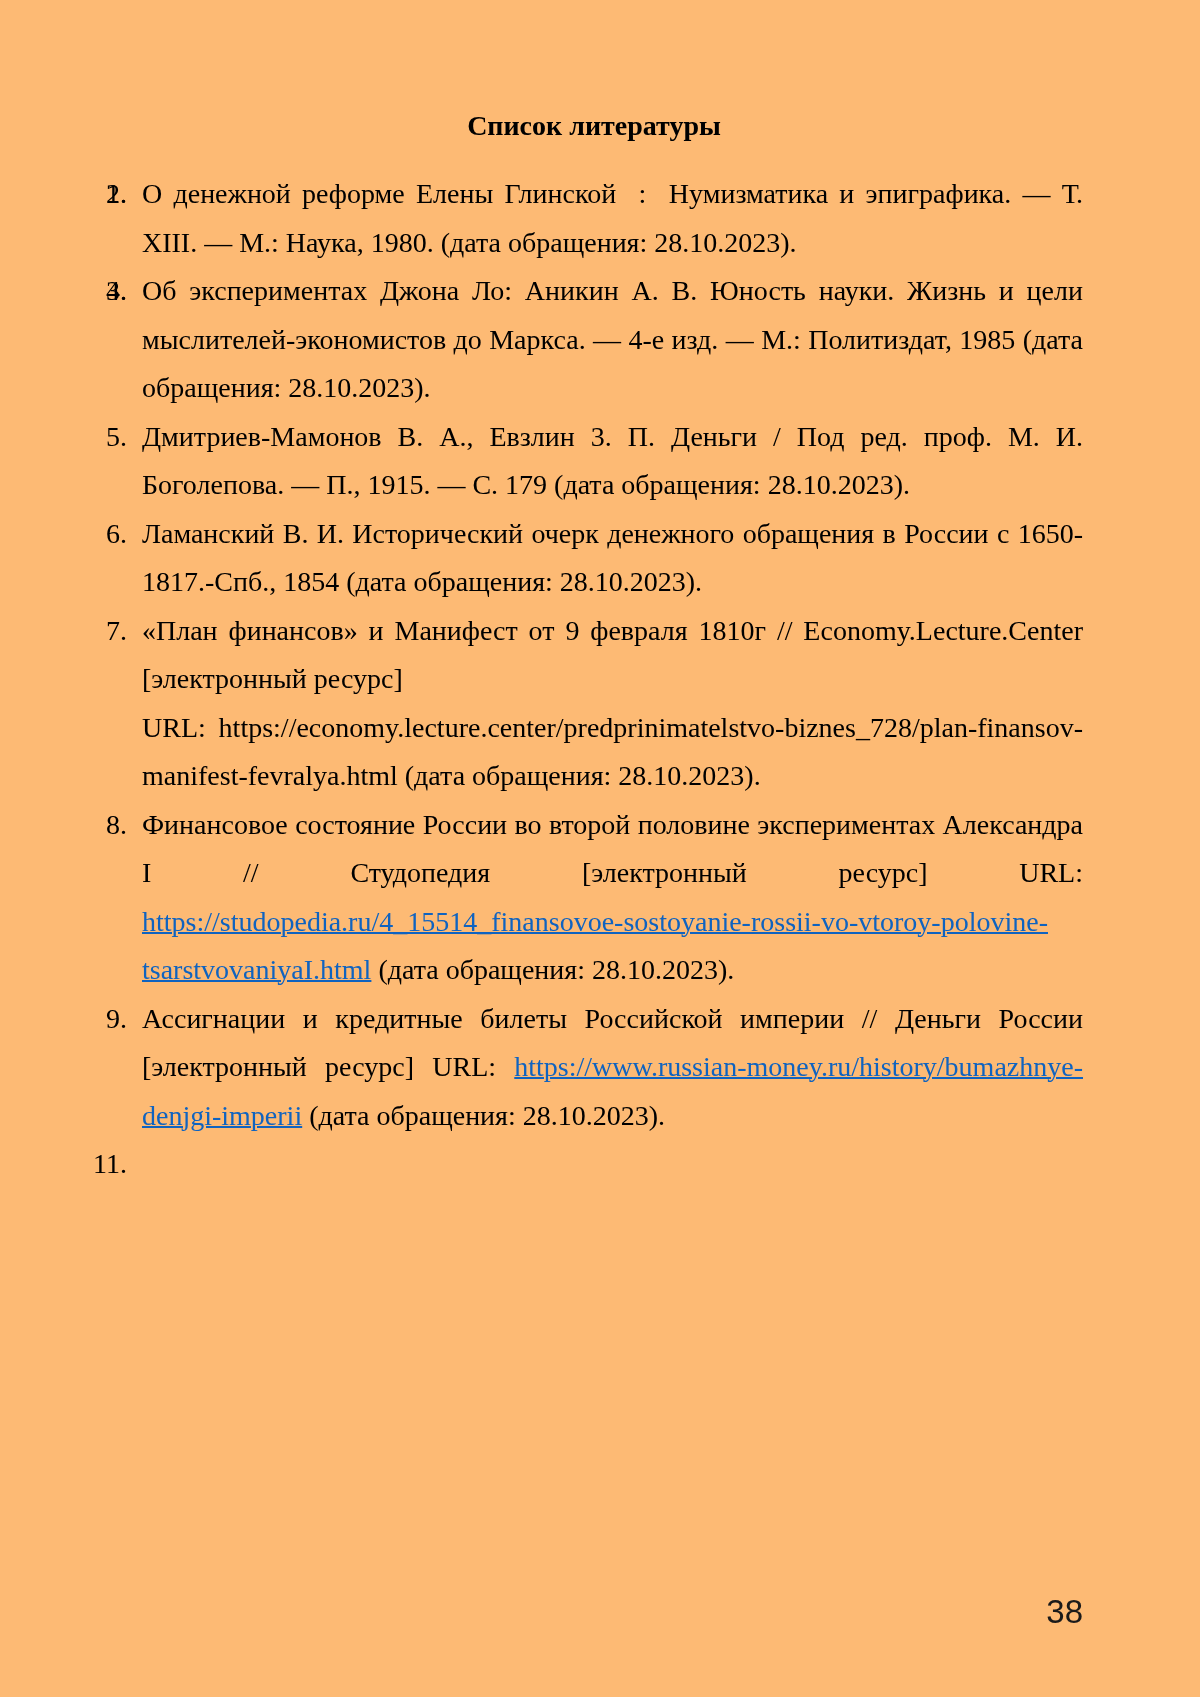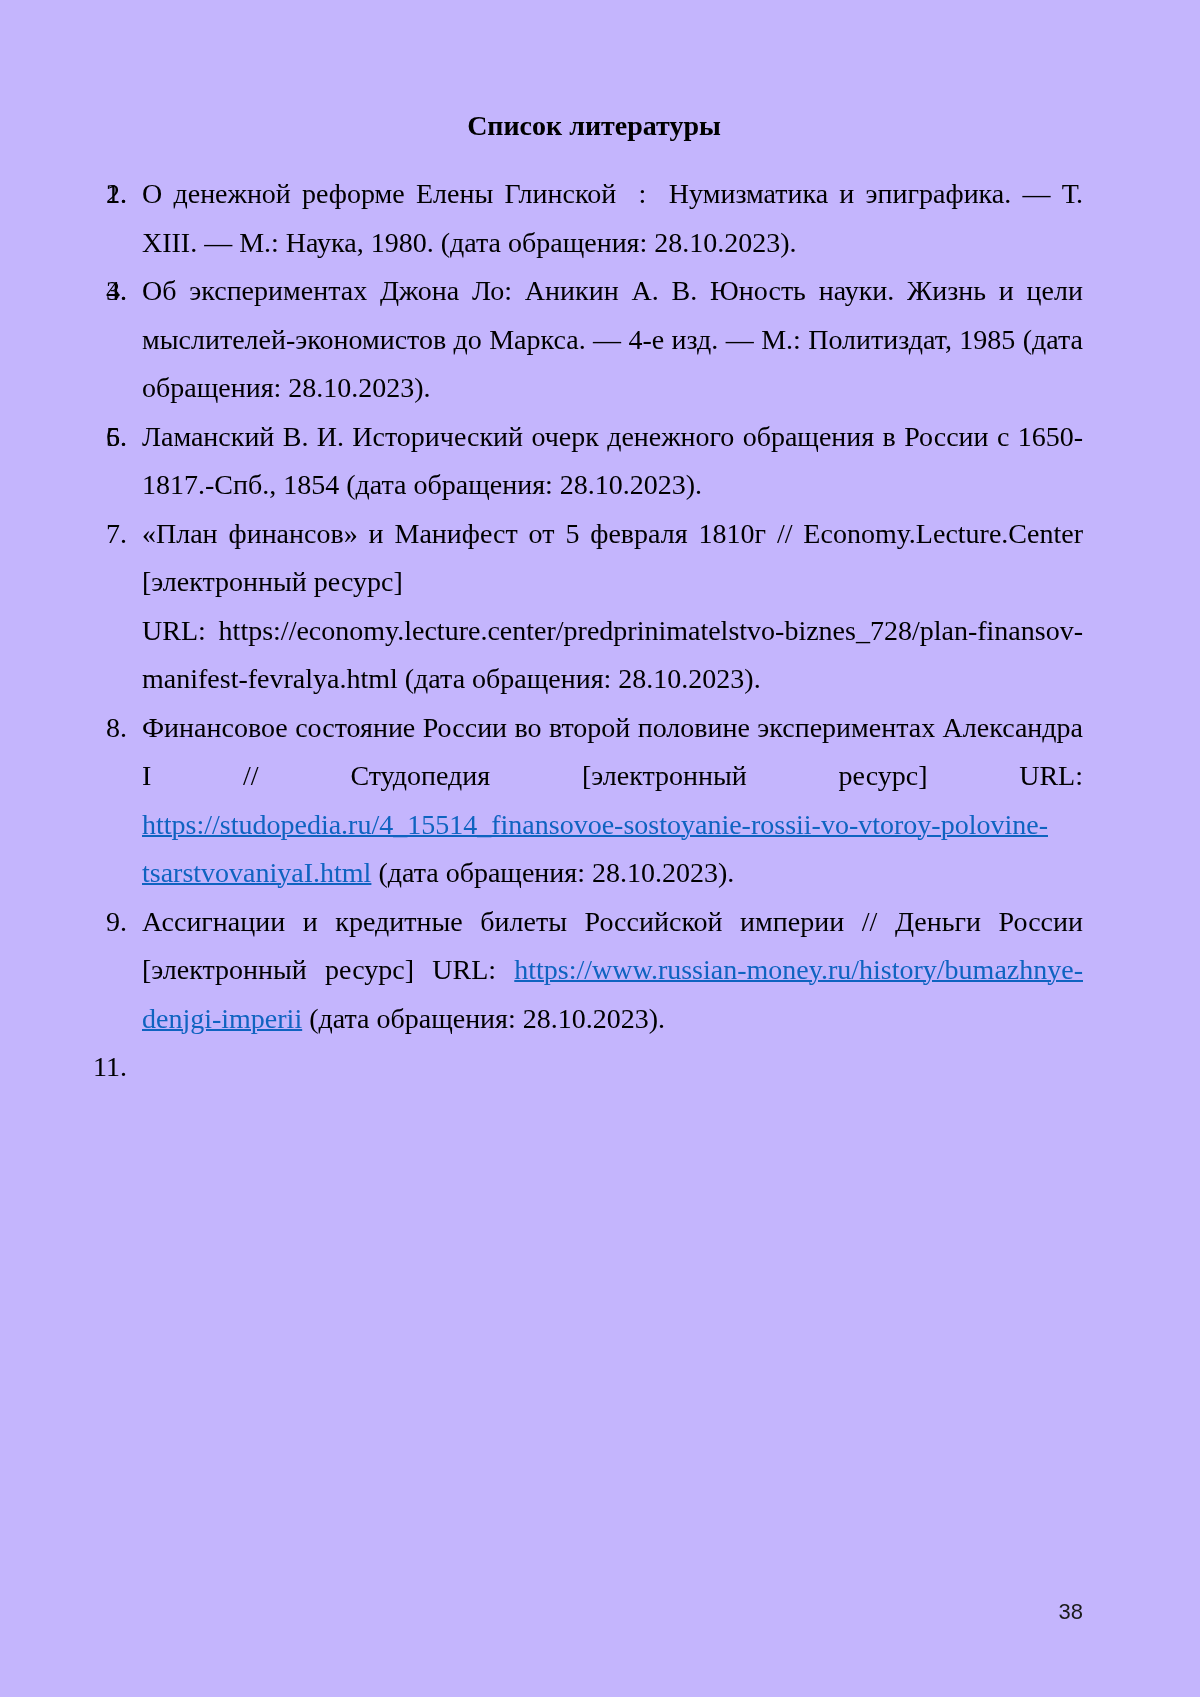--- a/index.html
+++ b/index.html
@@ -4,21 +4,21 @@
 <style>
   html, body {
     margin: 0;
     padding: 0;
     background: #ffffff;
   }
   .page {
     position: relative;
     width: 1200px;
     height: 1697px;
-    background: #c4b5fd;
+    background: #fdba74;
     overflow: hidden;
     font-family: "Liberation Serif", serif;
     color: #000000;
   }
   .doc-title {
     position: absolute;
     top: 109px;
     left: 105px;
     width: 978px;
     text-align: center;
@@ -52,38 +52,38 @@
     color: var(--link-color, #0f63c0);
     text-decoration-thickness: 1.5px;
     cursor: pointer;
     word-break: normal;
   }
   .page-number {
     position: absolute;
     top: 1597px;
     right: 117px;
     font-family: "Liberation Sans", sans-serif;
-    font-size: 22px;
+    font-size: 33px;
     line-height: 30px;
     color: #1a1a1a;
   }
 </style>
 </head>
 <body>
 
 <div class="page">
   <div class="doc-title">Список литературы</div>
 
   <div class="refs" id="refs">
       <div class="ref"><span class="num">1.</span></div>
       <div class="ref"><span class="num">2.</span><span>О денежной реформе Елены Глинской&nbsp; :&nbsp; Нумизматика и эпиграфика. — Т. XIII. — М.: Наука, 1980. (дата обращения: 28.10.2023).</span></div>
       <div class="ref"><span class="num">3.</span></div>
       <div class="ref"><span class="num">4.</span><span>Об экспериментах Джона Ло: Аникин А. В. Юность науки. Жизнь и цели мыслителей-экономистов до Маркса. — 4-е изд. — М.: Политиздат, 1985 (дата обращения: 28.10.2023).</span></div>
-      <div class="ref"><span class="num">5.</span></div>
+      <div class="ref"><span class="num">5.</span><span>Дмитриев-Мамонов В. А., Евзлин 3. П. Деньги / Под ред. проф. М. И. Боголепова. — П., 1915. — С. 179 (дата обращения: 28.10.2023).</span></div>
       <div class="ref"><span class="num">6.</span><span>Ламанский В. И. Исторический очерк денежного обращения в России с 1650-1817.-Спб., 1854 (дата обращения: 28.10.2023).</span></div>
-      <div class="ref"><span class="num">7.</span><span>«План финансов» и Манифест от 5 февраля 1810г // Economy.Lecture.Center [электронный ресурс]</span><br><span>URL: https://economy.lecture.center/predprinimatelstvo-biznes_728/plan-finansov-manifest-fevralya.html (дата обращения: 28.10.2023).</span></div>
+      <div class="ref"><span class="num">7.</span><span>«План финансов» и Манифест от 9 февраля 1810г // Economy.Lecture.Center [электронный ресурс]</span><br><span>URL: https://economy.lecture.center/predprinimatelstvo-biznes_728/plan-finansov-manifest-fevralya.html (дата обращения: 28.10.2023).</span></div>
       <div class="ref"><span class="num">8.</span><span>Финансовое состояние России во второй половине экспериментах Александра I // Студопедия [электронный ресурс] URL: </span><a class="ref-link" href="#">https://studopedia.ru/4_15514_finansovoe-sostoyanie-rossii-vo-vtoroy-polovine-tsarstvovaniyaI.html</a><span> (дата обращения: 28.10.2023).</span></div>
       <div class="ref"><span class="num">9.</span><span>Ассигнации и кредитные билеты Российской империи // Деньги России [электронный ресурс] URL: </span><a class="ref-link" href="#">https://www.russian-money.ru/history/bumazhnye-denjgi-imperii</a><span> (дата обращения: 28.10.2023).</span></div>
       <div class="ref"><span class="num">11.</span></div>
     </div>
 
   <div class="page-number">38</div>
 </div>
 
 </body></html>

